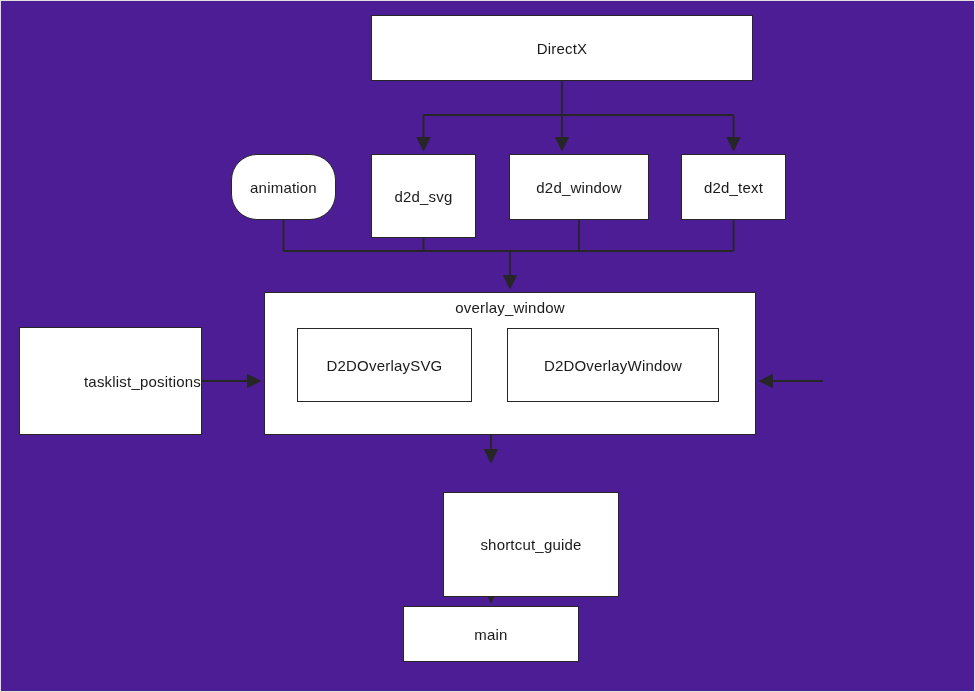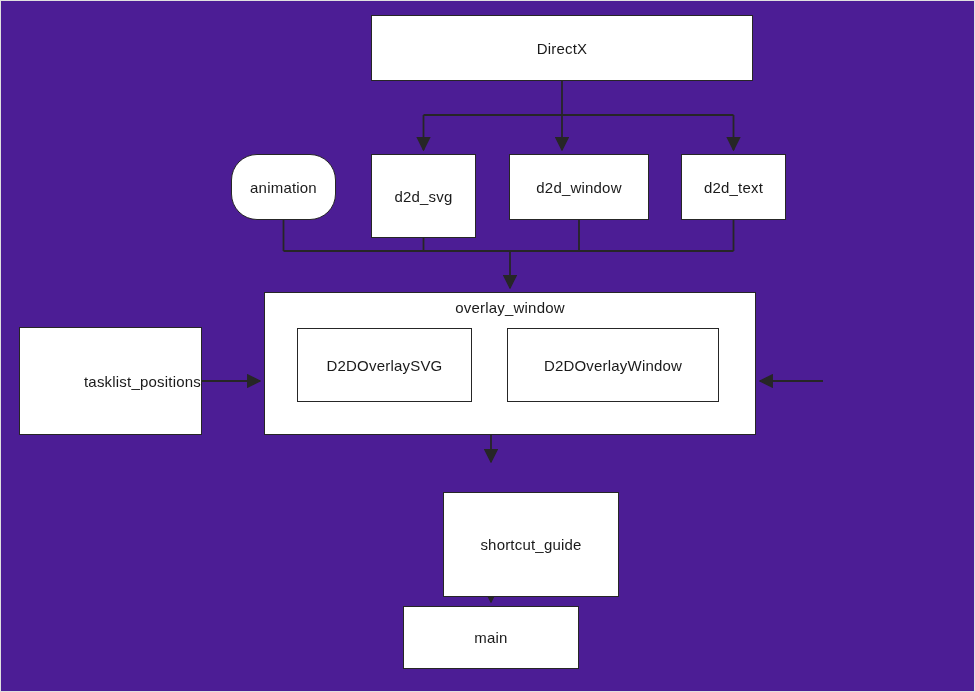--- a/index.html
+++ b/index.html
@@ -52,21 +52,21 @@
     width: 100%;
     text-align: center;
     font-size: 15px;
     color: #1a1a1a;
   }
   .n-d2d-overlay-svg    { left: 32px;  top: 35px; width: 175px; height: 74px; text-align: right; }
   .n-d2d-overlay-window { left: 242px; top: 35px; width: 212px; height: 74px; }
   .n-tasklist-positions { left: 18px;  top: 326px; width: 183px; height: 108px; justify-content: flex-end; }
   .n-target-state       { left: 822px; top: 326px; width: 143px; height: 108px; }
   .n-shortcut-guide     { left: 402px; top: 491px; width: 176px; height: 105px; margin-left: 40px; }
-  .n-main               { left: 402px; top: 605px; width: 176px; height: 63px; justify-content: center; }
+  .n-main               { left: 402px; top: 605px; width: 176px; height: 56px; justify-content: center; }
 </style>
 </head>
 <body>
 
 <div class="canvas">
 
   <svg class="connectors" width="975" height="692" viewBox="0 0 975 692" xmlns="http://www.w3.org/2000/svg">
     <defs>
       <marker id="arrow" viewBox="0 0 10 10" refX="9" refY="5" markerWidth="8" markerHeight="8" orient="auto-start-reverse">
         <path d="M 0 0 L 10 5 L 0 10 z" fill="#262626"></path>

